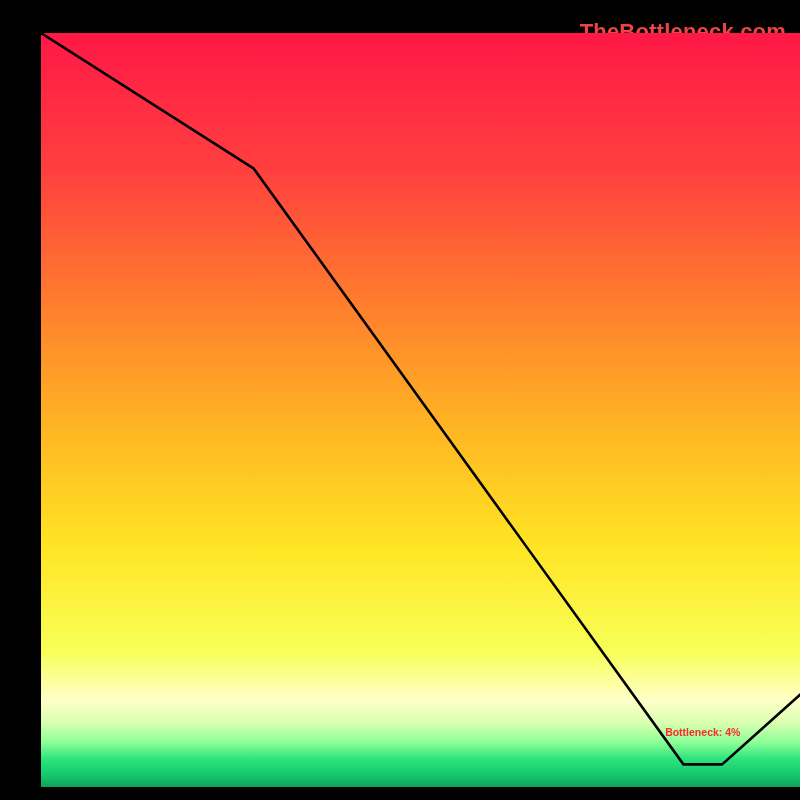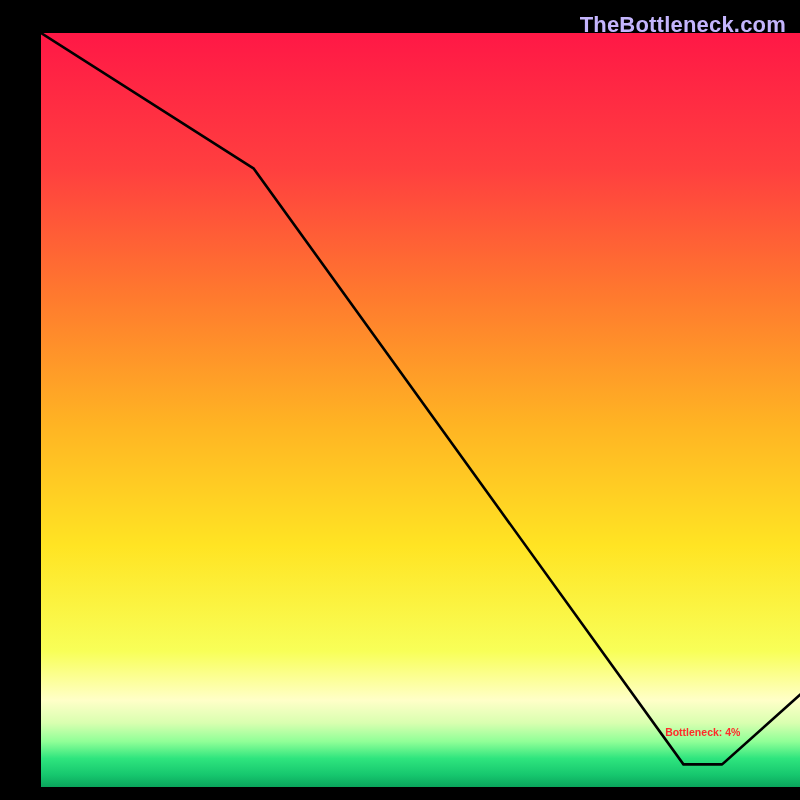--- a/index.html
+++ b/index.html
@@ -11,23 +11,23 @@
     font-family: Arial, Helvetica, sans-serif;
     overflow: hidden;
   }
   .wrap {
     position: relative;
     width: 800px;
     height: 800px;
   }
   .watermark {
     position: absolute;
-    top: 12px;
+    top: 19px;
     right: 14px;
-    color: #c4b5fd;
+    color: #ef4444;
     font-size: 22px;
     font-weight: 600;
     letter-spacing: 0.2px;
     user-select: none;
   }
   .plot-frame {
     position: absolute;
     left: 13px;
     top: 33px;
     width: 774px;

